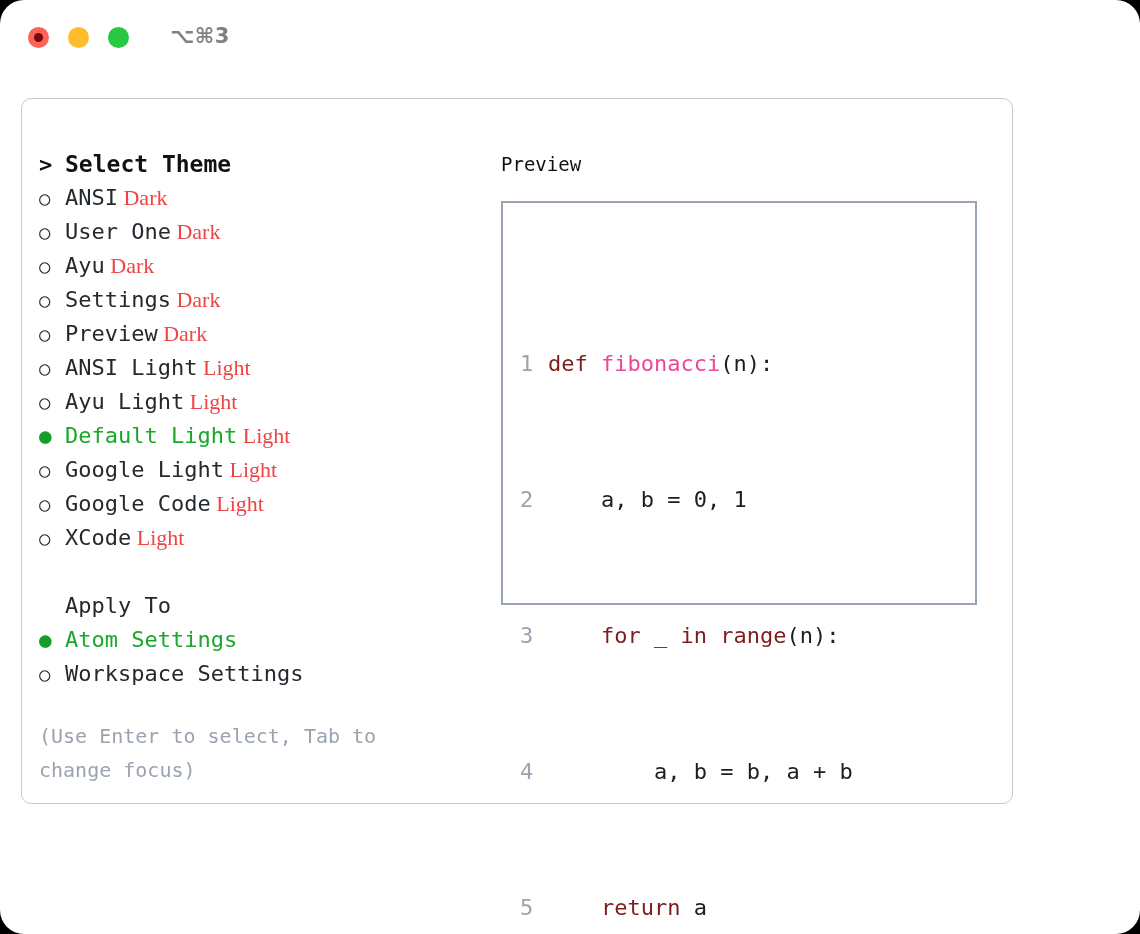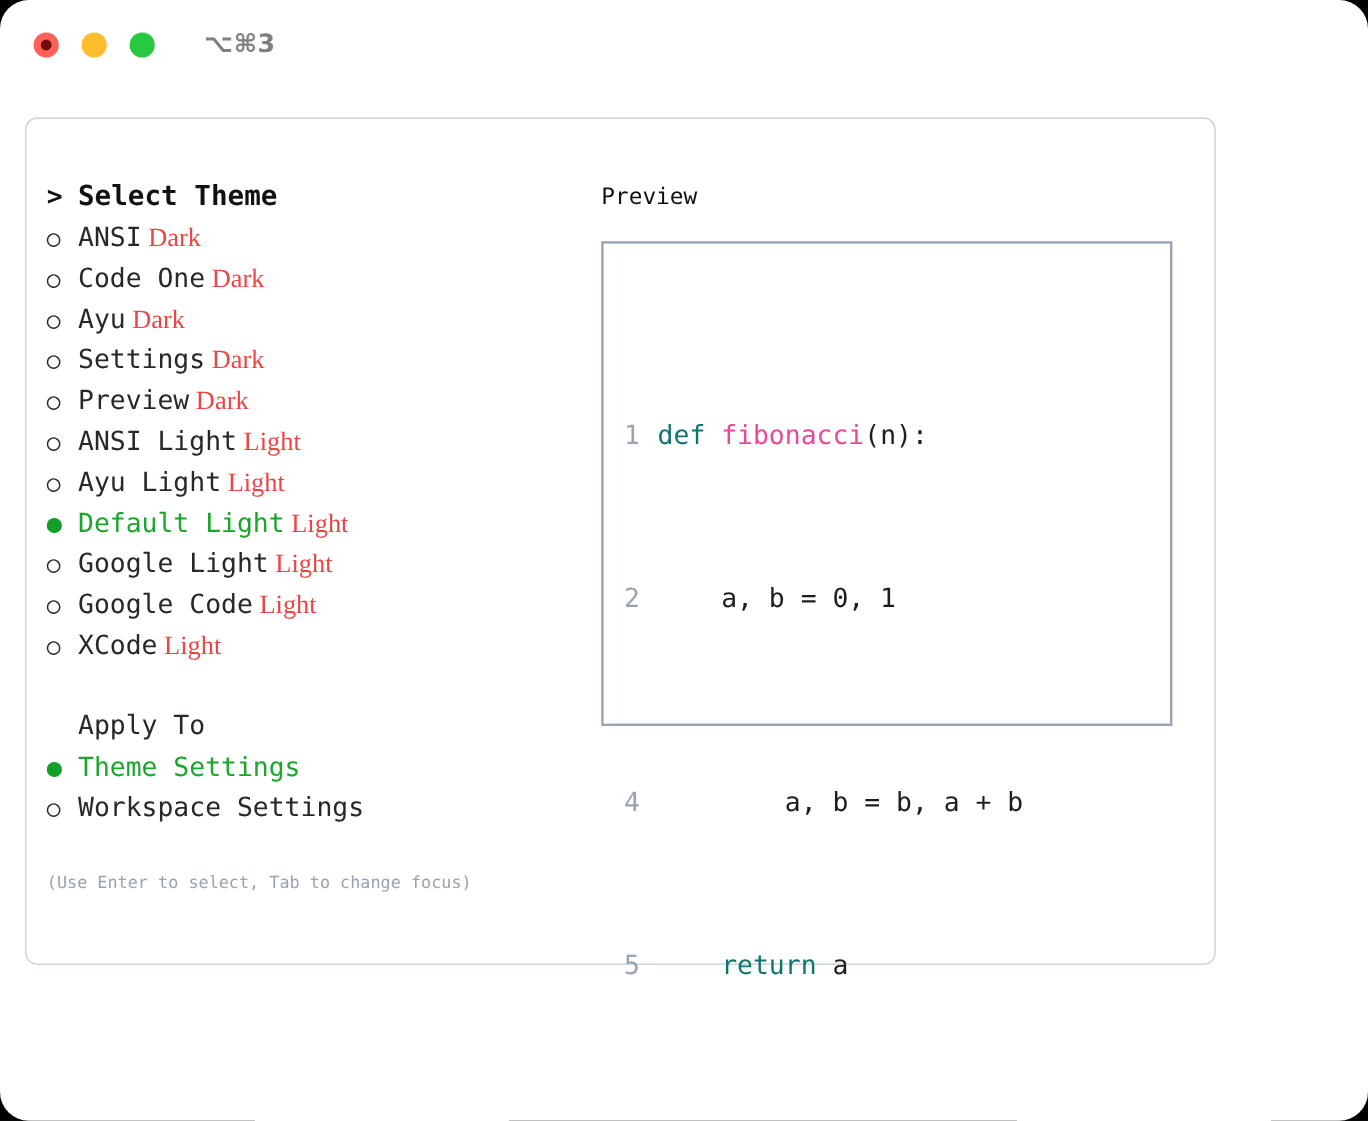--- a/index.html
+++ b/index.html
@@ -107,21 +107,21 @@
   }
   .list-header .marker { font-size: 22px; }
   .group-header .marker { visibility: hidden; }
   .row.selected { color: #1aa72b; }
   .row.selected .marker { color: #12a02a; font-size: 21px; }
   .suffix { color: #ef4444; font-family: Liberation Serif, serif; }
   .spacer { height: 34px; }
 
   .hint {
     margin-top: 28px;
-    font-size: 14px;
+    font-size: 20px;
     line-height: 34px;
     color: #9aa3b0;
     width: 410px;
   }
 
   
   .right-col {
     position: absolute;
     left: 479px;
     top: 48px;
@@ -149,21 +149,21 @@
     font-size: 22px;
     line-height: 34px;
     white-space: pre;
   }
   .ln {
     display: inline-block;
     width: 28px;
     color: #9aa3b0;
     text-align: left;
   }
-  .kw  { color: #0f766e; text-align: center; }
+  .kw  { color: #7f1d1d; text-align: center; }
   .fn  { color: #ec4899; }
   .pl  { color: #1d1d1d; }
 </style>
 </head>
 <body>
 
 <div class="window">
 
   <div class="titlebar">
     <div class="dot dot-close"></div>
@@ -179,21 +179,21 @@
 
         <div class="row list-header">
           <span class="marker">&gt;</span><span>Select Theme</span>
         </div>
 
         <div class="row">
           <span class="marker">○</span><span>ANSI</span><span class="suffix"> <span>Dark</span></span>
         </div>
 
         <div class="row">
-          <span class="marker">○</span><span>Code One</span><span class="suffix"> <span>Dark</span></span>
+          <span class="marker">○</span><span>User One</span><span class="suffix"> <span>Dark</span></span>
         </div>
 
         <div class="row">
           <span class="marker">○</span><span>Ayu</span><span class="suffix"> <span>Dark</span></span>
         </div>
 
         <div class="row">
           <span class="marker">○</span><span>Settings</span><span class="suffix"> <span>Dark</span></span>
         </div>
 
@@ -226,40 +226,41 @@
           <span class="marker">○</span><span>XCode</span><span class="suffix"> <span>Light</span></span>
         </div>
 
         <div class="spacer"></div>
 
         <div class="row group-header">
           <span class="marker">○</span><span>Apply To</span>
         </div>
 
         <div class="row selected">
-          <span class="marker">●</span><span>Theme Settings</span>
+          <span class="marker">●</span><span>Atom Settings</span>
         </div>
 
         <div class="row">
           <span class="marker">○</span><span>Workspace Settings</span>
         </div>
 
         <div class="hint">(Use Enter to select, Tab to change focus)</div>
       </div>
 
       <div class="right-col">
         <div class="preview-title">Preview</div>
 
         <div class="preview-box">
           <div class="code">
 
             <div><span class="ln">1</span><span class="kw">def </span><span class="fn">fibonacci</span><span class="pl">(n):</span></div>
 
             <div><span class="ln">2</span><span class="pl">    a, b = 0, 1</span></div>
 
+            <div><span class="ln">3</span><span class="pl">    </span><span class="kw">for</span><span class="pl"> _ </span><span class="kw">in </span><span class="kw">range</span><span class="pl">(n):</span></div>
 
             <div><span class="ln">4</span><span class="pl">        a, b = b, a + b</span></div>
 
             <div><span class="ln">5</span><span class="pl">    </span><span class="kw">return</span><span class="pl"> a</span></div>
 
             
 
           </div>
         </div>
       </div>

